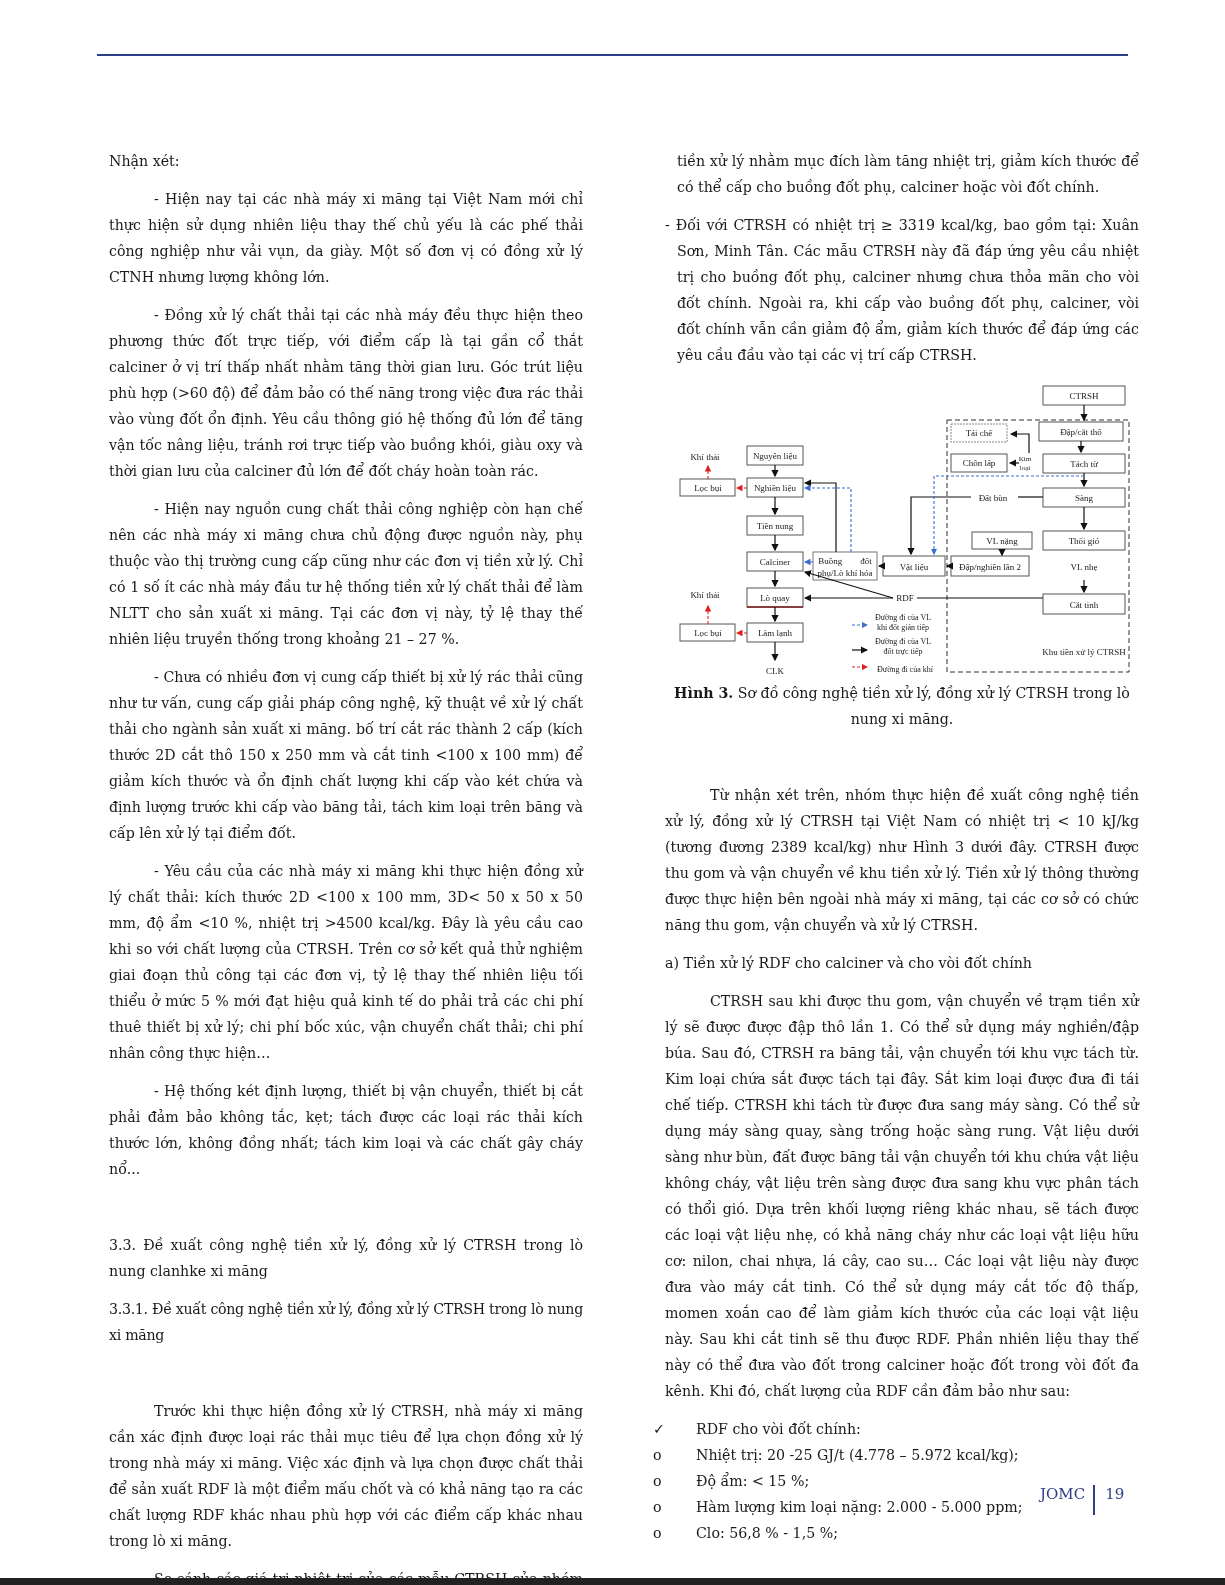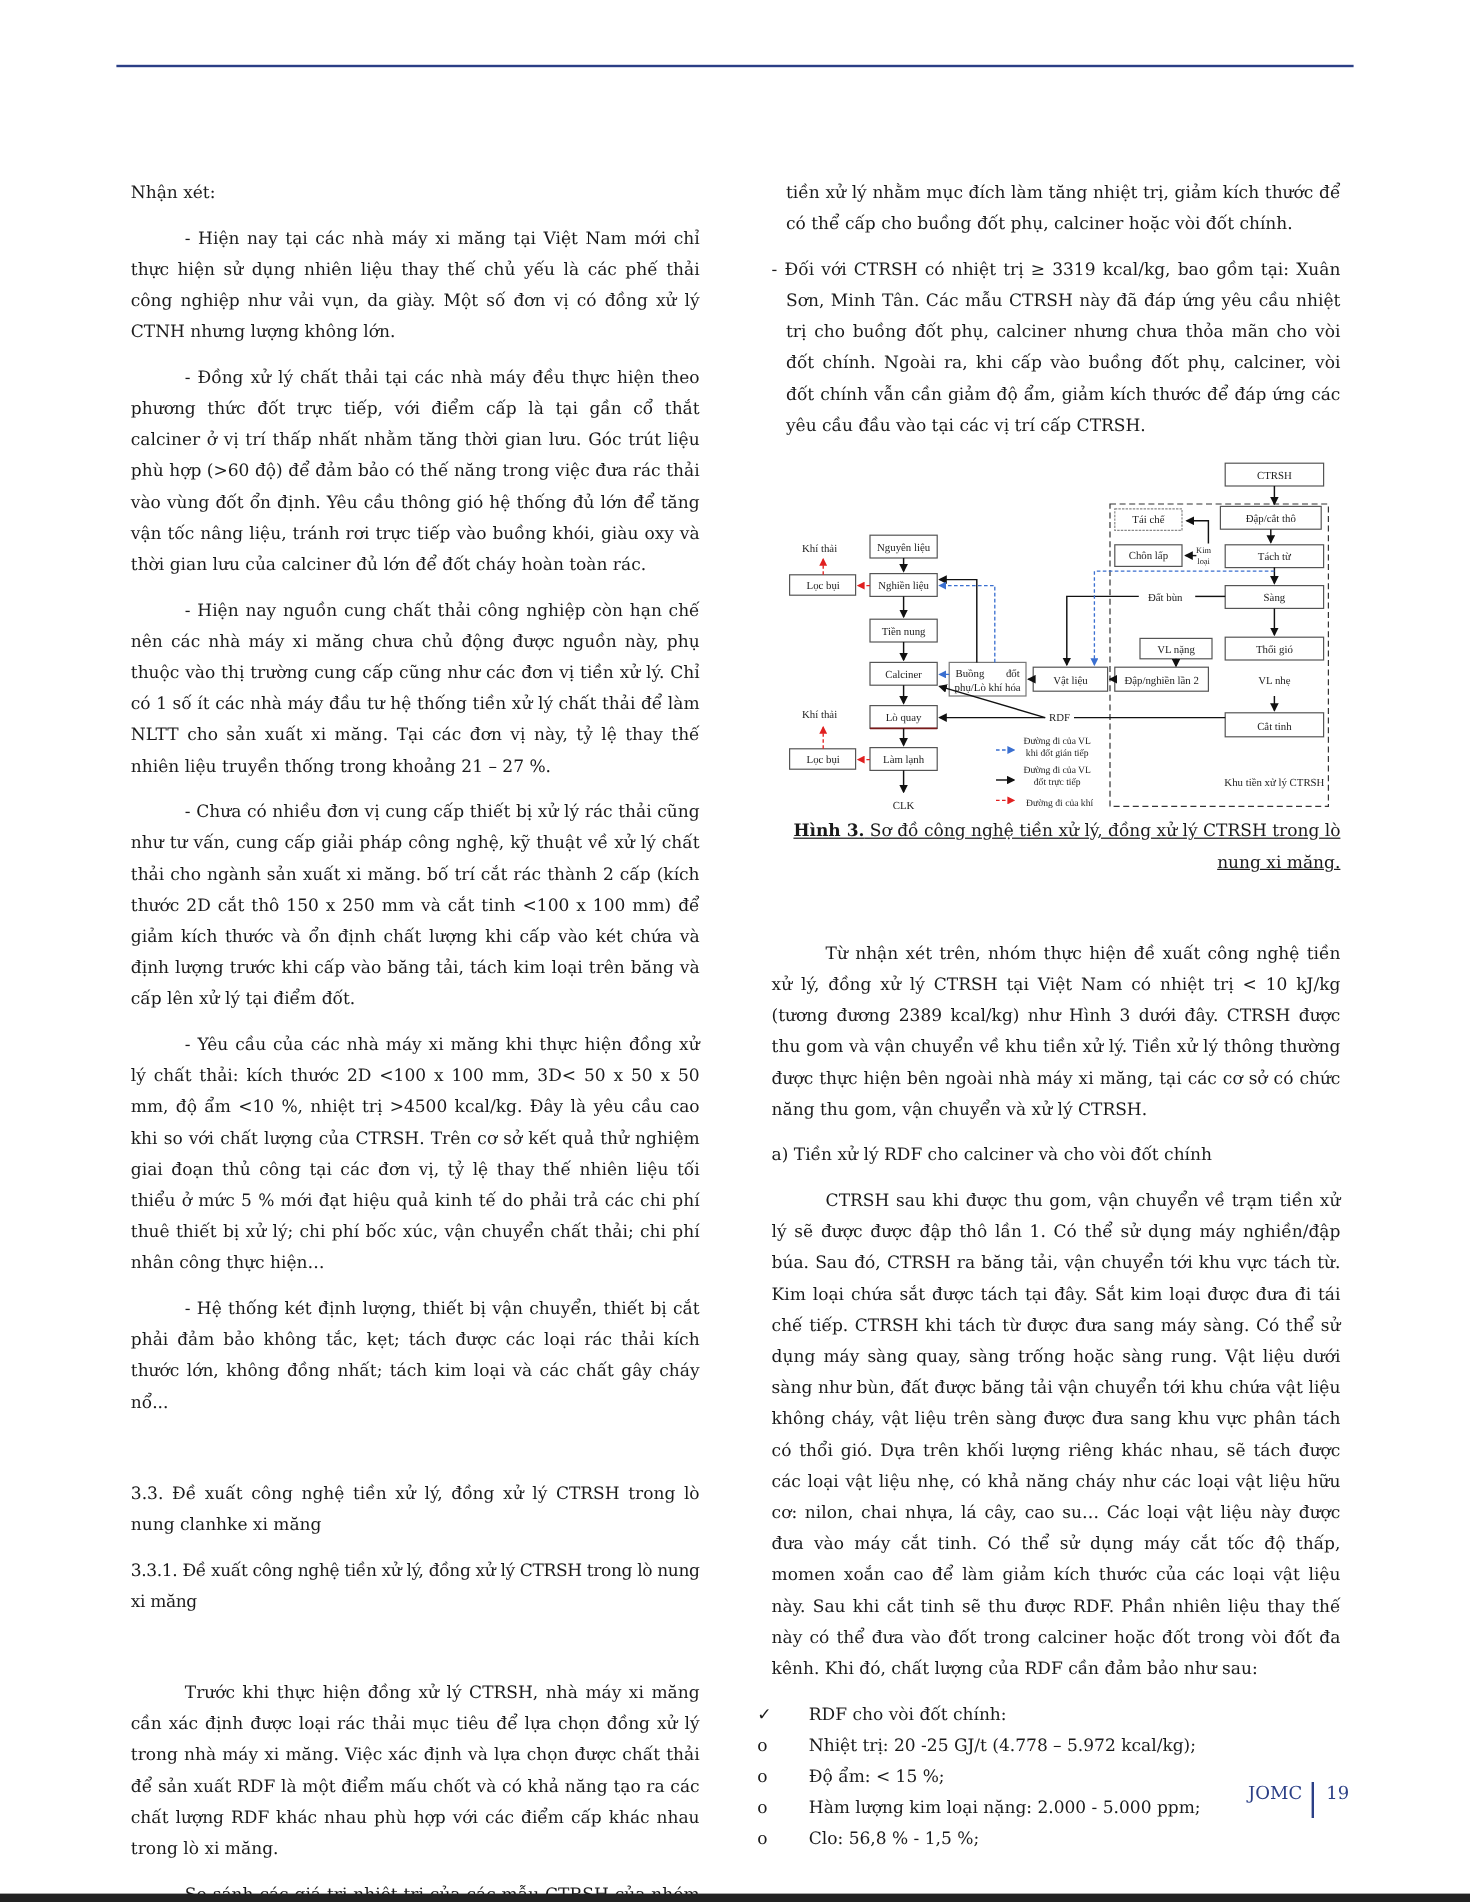--- a/index.html
+++ b/index.html
@@ -1,28 +1,28 @@
 <!DOCTYPE html>
 <html><head>
 <meta charset="utf-8">
 <style>
   html, body { margin:0; padding:0; background:#ffffff; }
   body { width:1225px; height:1585px; position:relative; overflow:hidden;
          font-family:"DejaVu Serif", "Liberation Serif", serif; color:#1a1a1a; }
   .top-rule { position:absolute; left:97px; top:54px; width:1031px; height:2px; background:#2b3f86; }
   .col { position:absolute; top:136px; width:498px; font-size:14.2px; line-height:26px; text-align:justify; }
   .col.left { left:97px; }
-  .col.right { left:631px; }
+  .col.right { left:653px; }
   p { margin:12px; }
   .indent { text-indent:45px; }
   .hang { padding-left:12px; text-indent:-12px; }
   .ital { }
   .gap { height:26px; }
   .figure { position:relative; width:498px; height:300px; margin-top:2px; }
-  .caption { text-align:right; margin-top:0px;text-decoration:underline; }
+  .caption { text-align:center; margin-top:0px; }
   .caption b { font-weight:bold; }
   .list-row { display:flex; text-align:left; }
   .list-row .mk { width:43px; flex:none; }
   .footer { position:absolute; top:1485px; left:1040px; display:flex; align-items:flex-start;
             color:#2b3f86; font-size:15px; }
   .footer .bar { width:2px; height:30px; background:#2b3f86; margin:0 10px 0 8px; }
   svg text { font-family:"Liberation Serif", serif; }
   .bottom-rule { position:absolute; left:0; top:1578px; width:1225px; height:7px; background:#222; }
 </style>
 </head>

